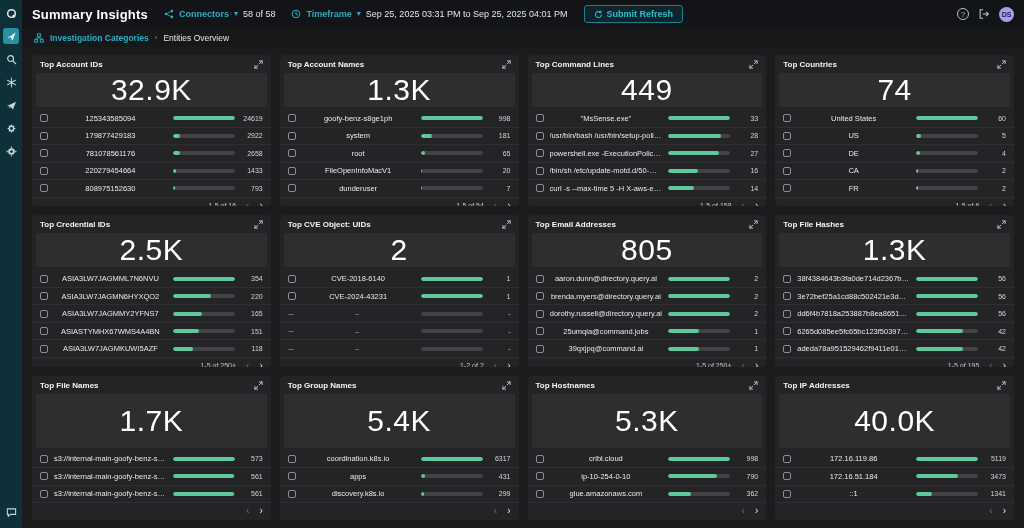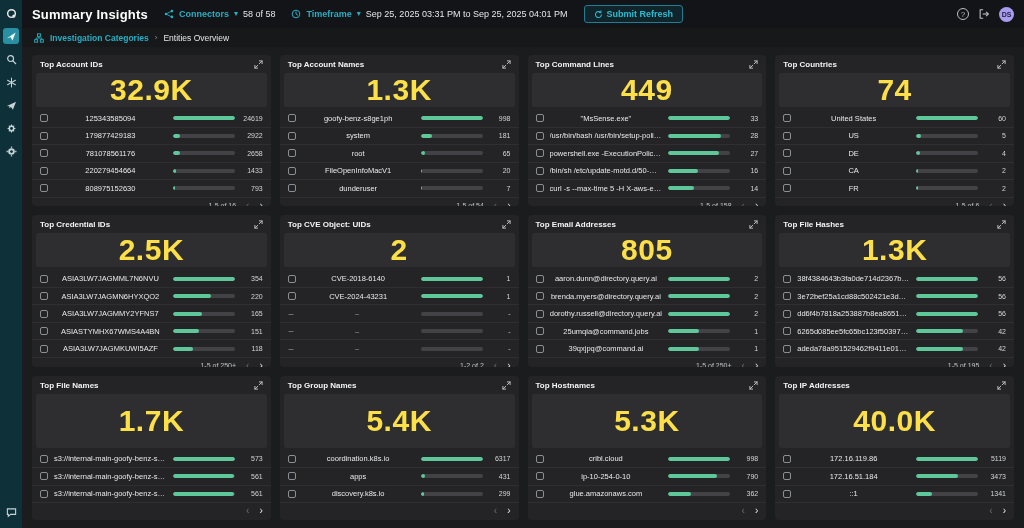--- a/index.html
+++ b/index.html
@@ -44,22 +44,22 @@
   
   .grid { display: grid; grid-template-columns: repeat(4, 1fr); gap: 9px; padding: 8px 10px;
     flex: 1; overflow: hidden; align-content: start; }
   .card { background: #242427; border-radius: 4px; display: flex; flex-direction: column;
     overflow: hidden; }
   .card-head { display: flex; align-items: center; justify-content: space-between;
     padding: 5px 8px 4px; }
   .card-title { color: #f2f3f4; font-size: 8px; font-weight: bold; }
   .expand { cursor: pointer; line-height: 0; }
   .big { margin: 0 4px; height: 54px; background: #2e2e31; border-radius: 2px;
-    display: flex; align-items: center; justify-content: center; color: #fde047;
-    font-size: 30px; font-weight: bold; letter-spacing: .5px; }
+    display: flex; align-items: center; justify-content: center; color: #ffffff;
+    font-size: 30px; font-weight: normal; letter-spacing: .5px; }
   .rows { margin-top: 3px; }
   .row { display: flex; align-items: center; gap: 6px; height: 17.5px; padding: 0 8px;
     border-bottom: 1px solid #2f2f33; cursor: pointer; }
   .cb { width: 8px; height: 8px; border: 1px solid #8a8f93; border-radius: 2px; flex-shrink: 0; }
   .row.empty .cb { border-color: transparent; border-bottom: 1px solid #6a6e71; height: 1px;
     border-radius: 0; width: 6px; }
   .lbl { flex: 1; color: #e8e9ea; font-size: 7.5px; white-space: nowrap; overflow: hidden;
     text-overflow: ellipsis; min-width: 0; text-align: center; }
   .row.empty .lbl { color: #9a9ea1; }
   .track { width: 62px; height: 4px; background: #434347; border-radius: 2px; flex-shrink: 0;

